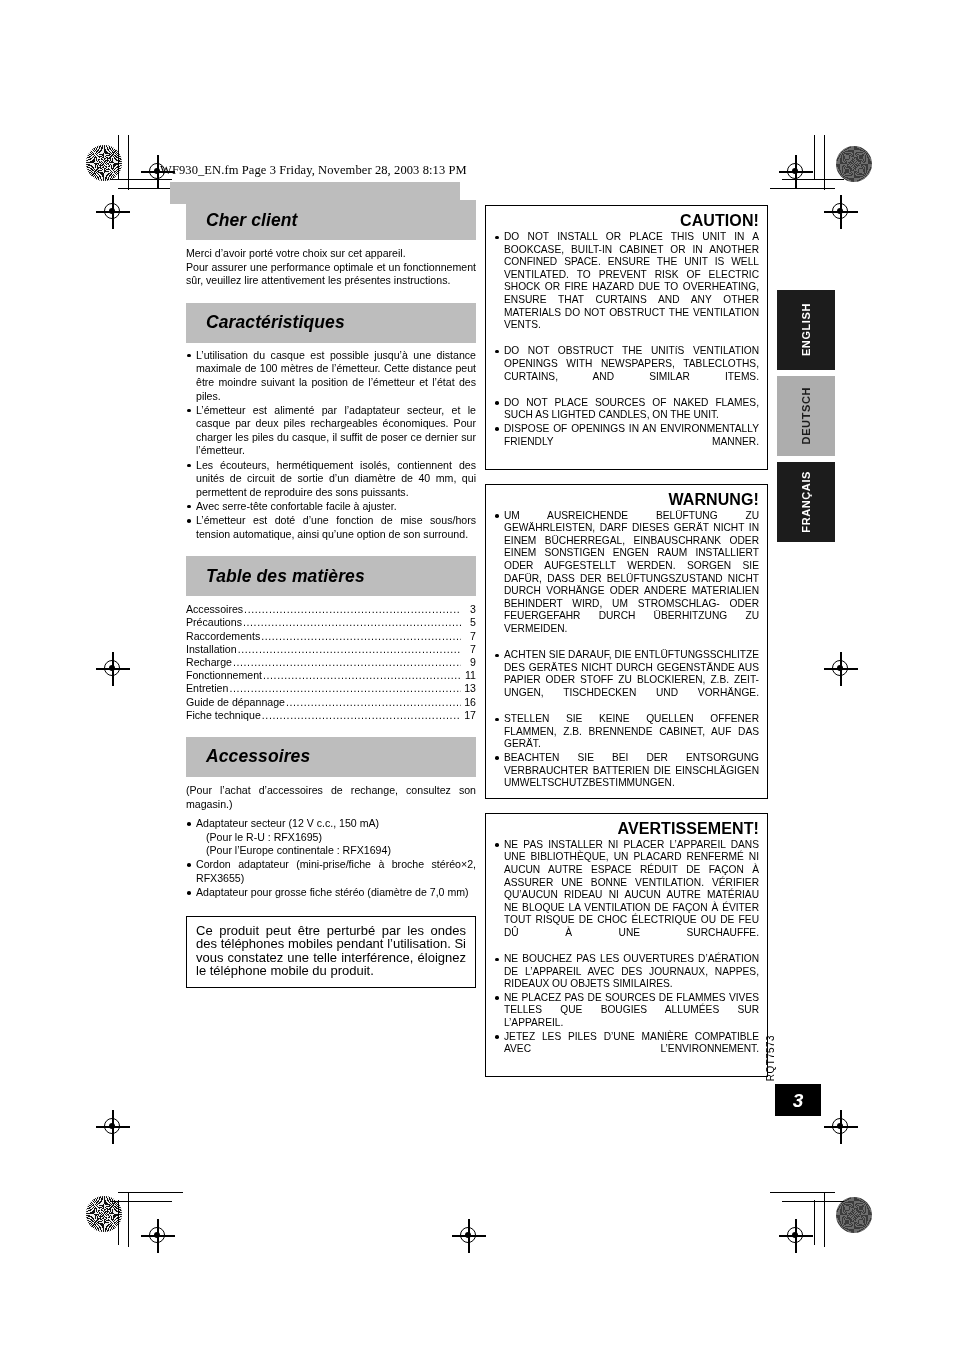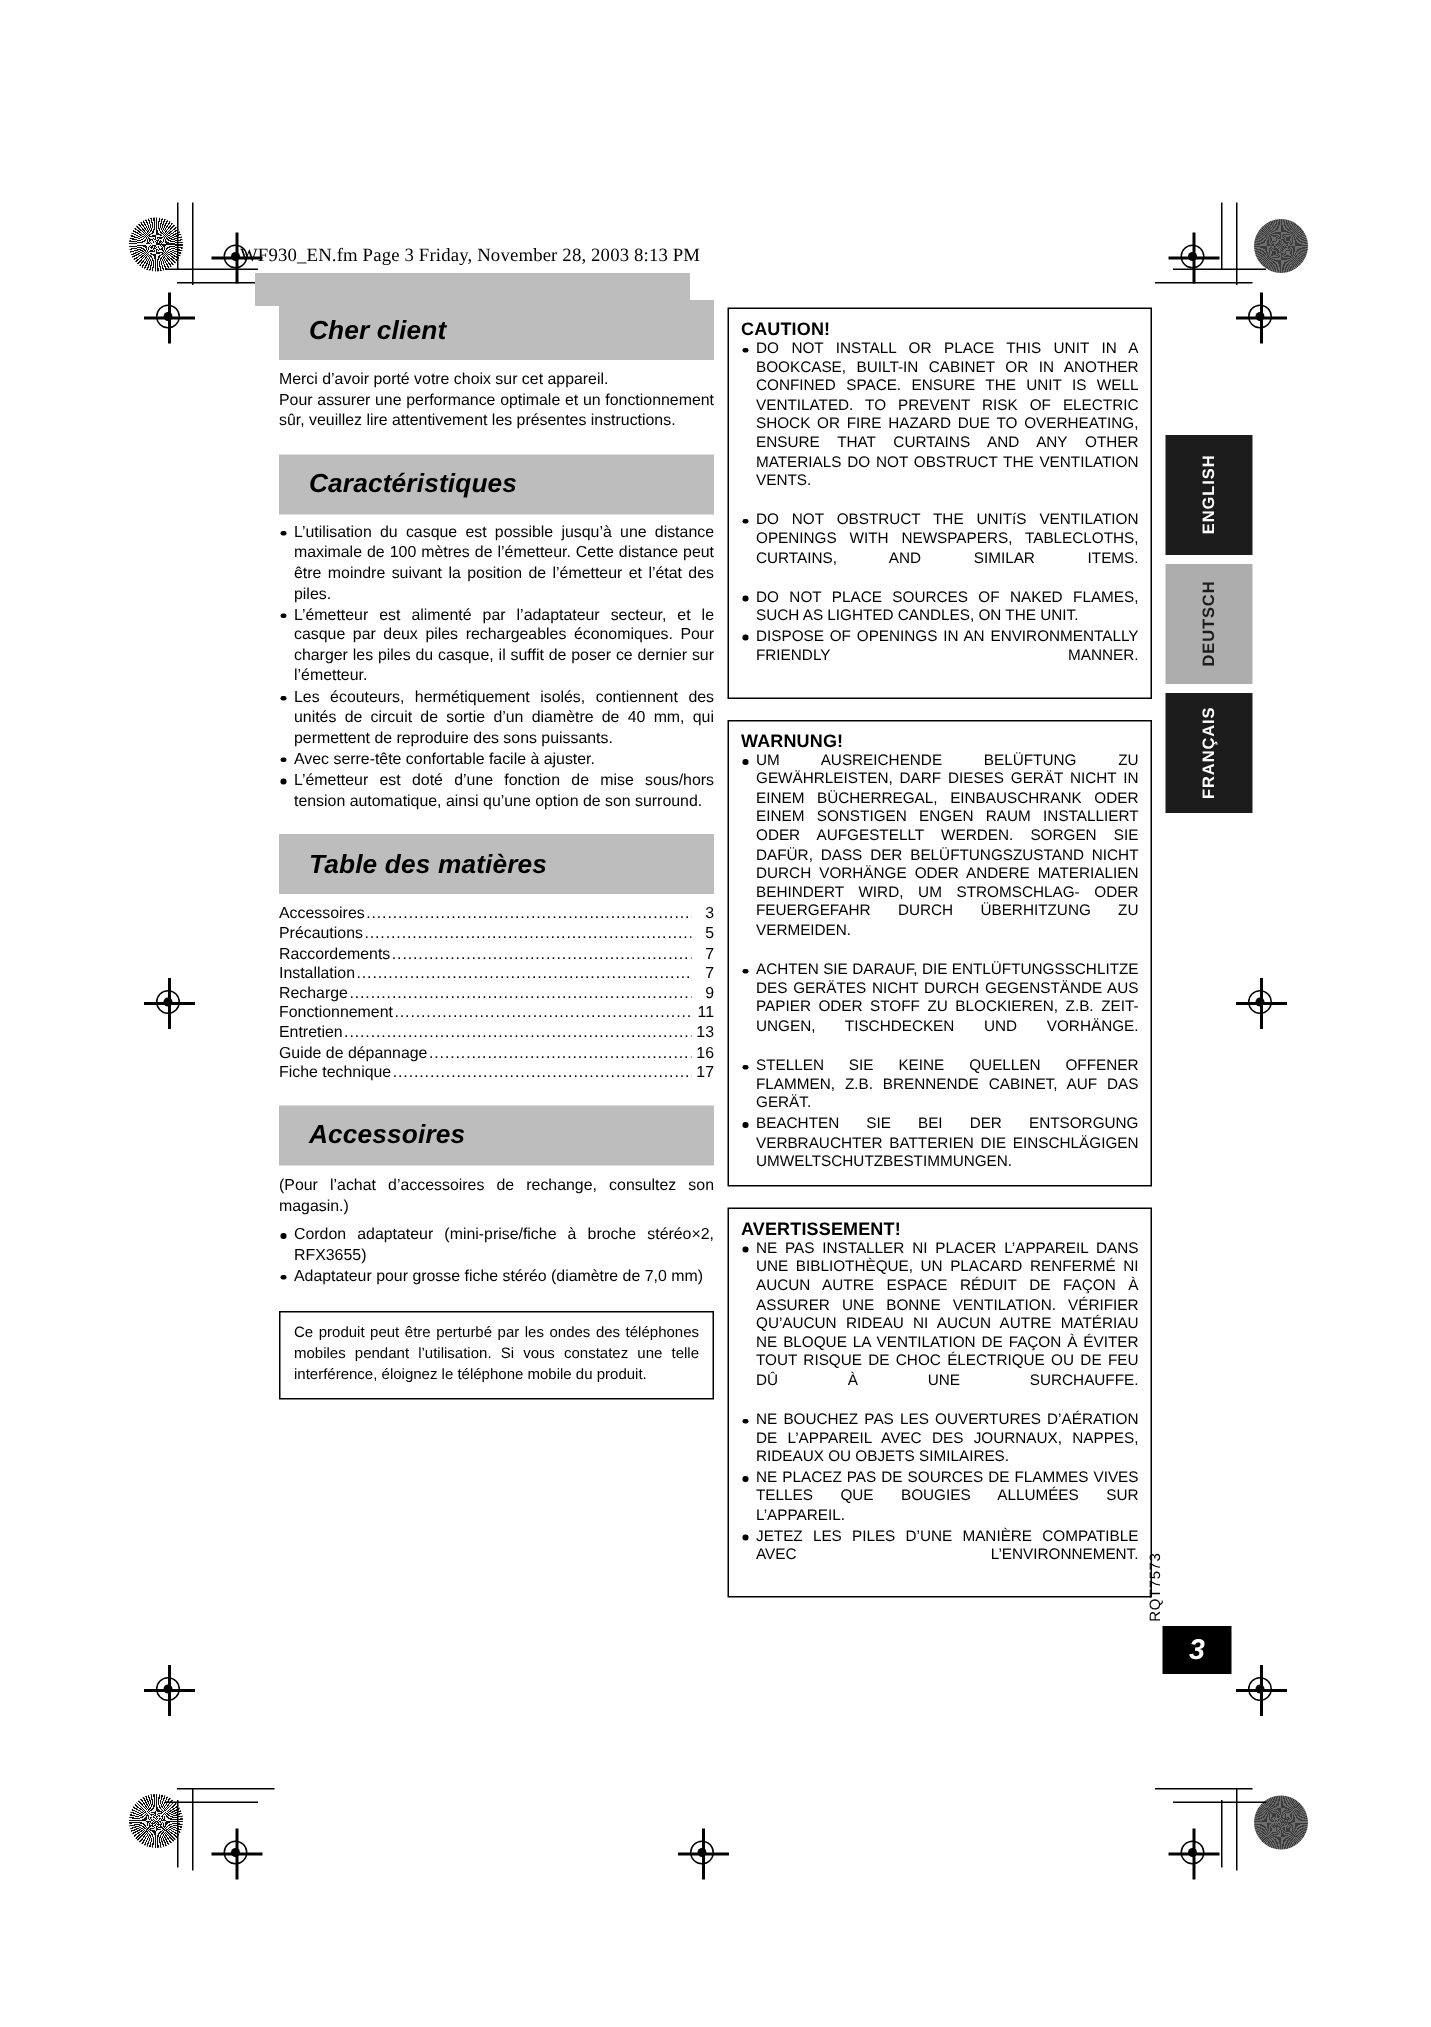--- a/index.html
+++ b/index.html
@@ -182,37 +182,38 @@
 
   
   .notebox {
     border: 1px solid #000;
     margin-top: 16px;
     padding: 7px 9px 9px 9px;
     box-sizing: border-box;
   }
   .notebox p {
     margin: 0;
-    font-size: 10px;
+    font-size: 13px;
     line-height: 13.6px;
     text-align: justify;
   }
 
   
   .warnbox {
     border: 1.6px solid #000;
     padding: 6px 8px 8px 8px;
     box-sizing: border-box;
     margin-bottom: 14px;
   }
   .warnbox h3 {
     margin: 0 0 1px 0;
-    font-size: 12px;
+    font-size: 16px;
     font-weight: bold;
     letter-spacing: 0.1px;
+    text-align: right;
   }
   ul.warnlist {
     list-style: none;
     margin: 0;
     padding: 0;
   }
   ul.warnlist > li {
     position: relative;
     padding-left: 10px;
     font-size: 10.2px;
@@ -458,20 +459,25 @@
       <span class="t-dots">.....................................................................................</span>
       <span class="t-page">17</span>
     </div>
   </div>
 
   <div class="secbar" style="margin-top:15px">
     <h2>Accessoires</h2>
   </div>
   <p class="body-text">(Pour l’achat d’accessoires de rechange, consultez son magasin.)</p>
   <ul class="bullets">
+    <li>
+      <span class="plain">Adaptateur secteur (12 V c.c., 150 mA)</span>
+      <span class="plain" style="padding-left:10px">(Pour le R-U : RFX1695)</span>
+      <span class="plain" style="padding-left:10px">(Pour l’Europe continentale : RFX1694)</span>
+    </li>
     <li>Cordon adaptateur (mini-prise/fiche à broche stéréo×2, RFX3655)</li>
     <li>
       <span class="plain">Adaptateur pour grosse fiche stéréo (diamètre de 7,0 mm)</span>
     </li>
   </ul>
 
   <div class="notebox">
     <p>Ce produit peut être perturbé par les ondes des téléphones mobiles pendant l’utilisation. Si vous constatez une telle interférence, éloignez le téléphone mobile du produit.</p>
   </div>
 </div>

